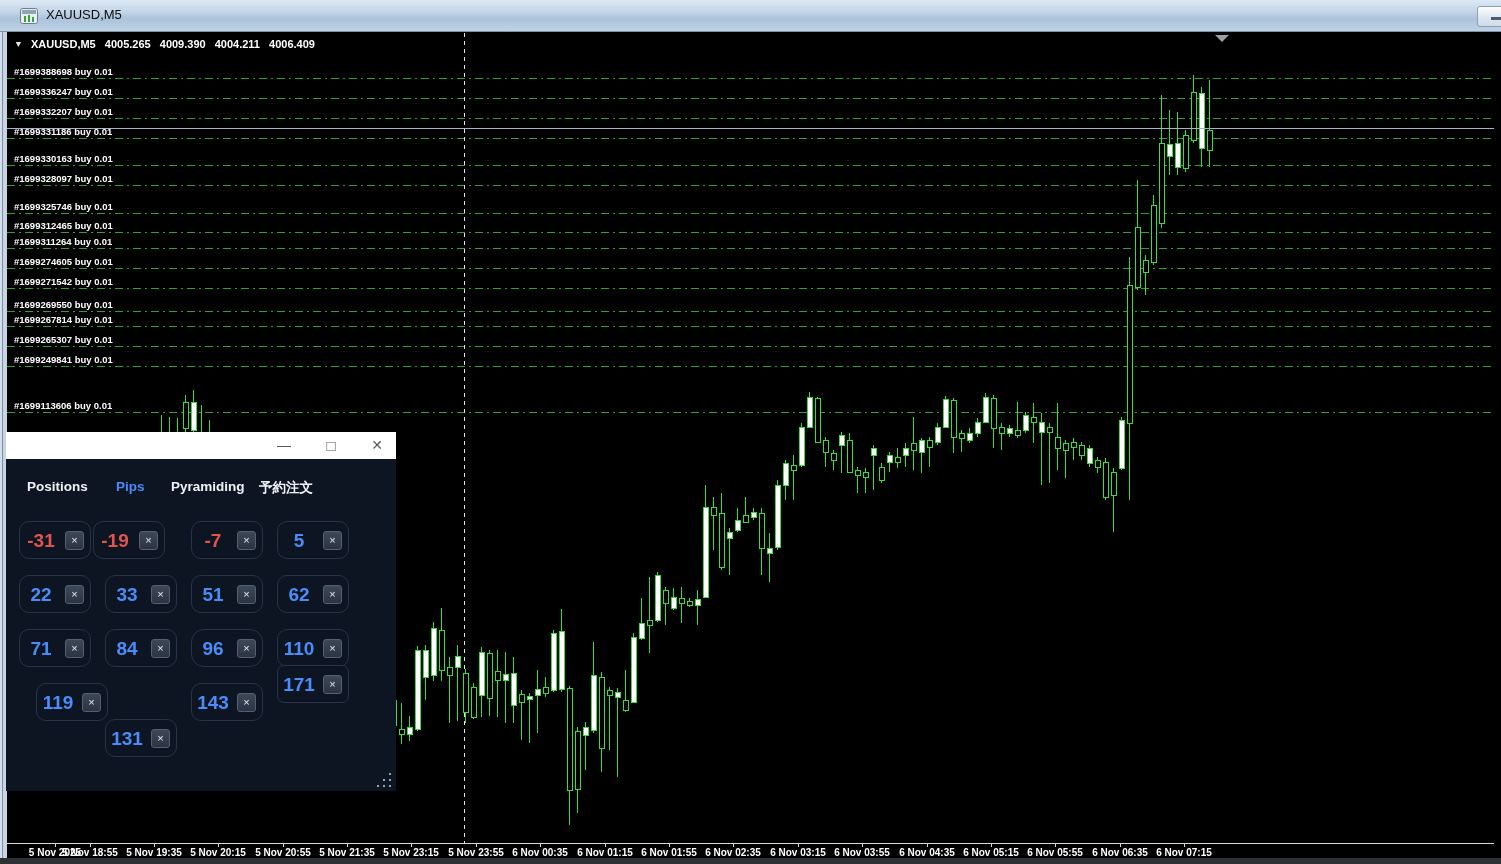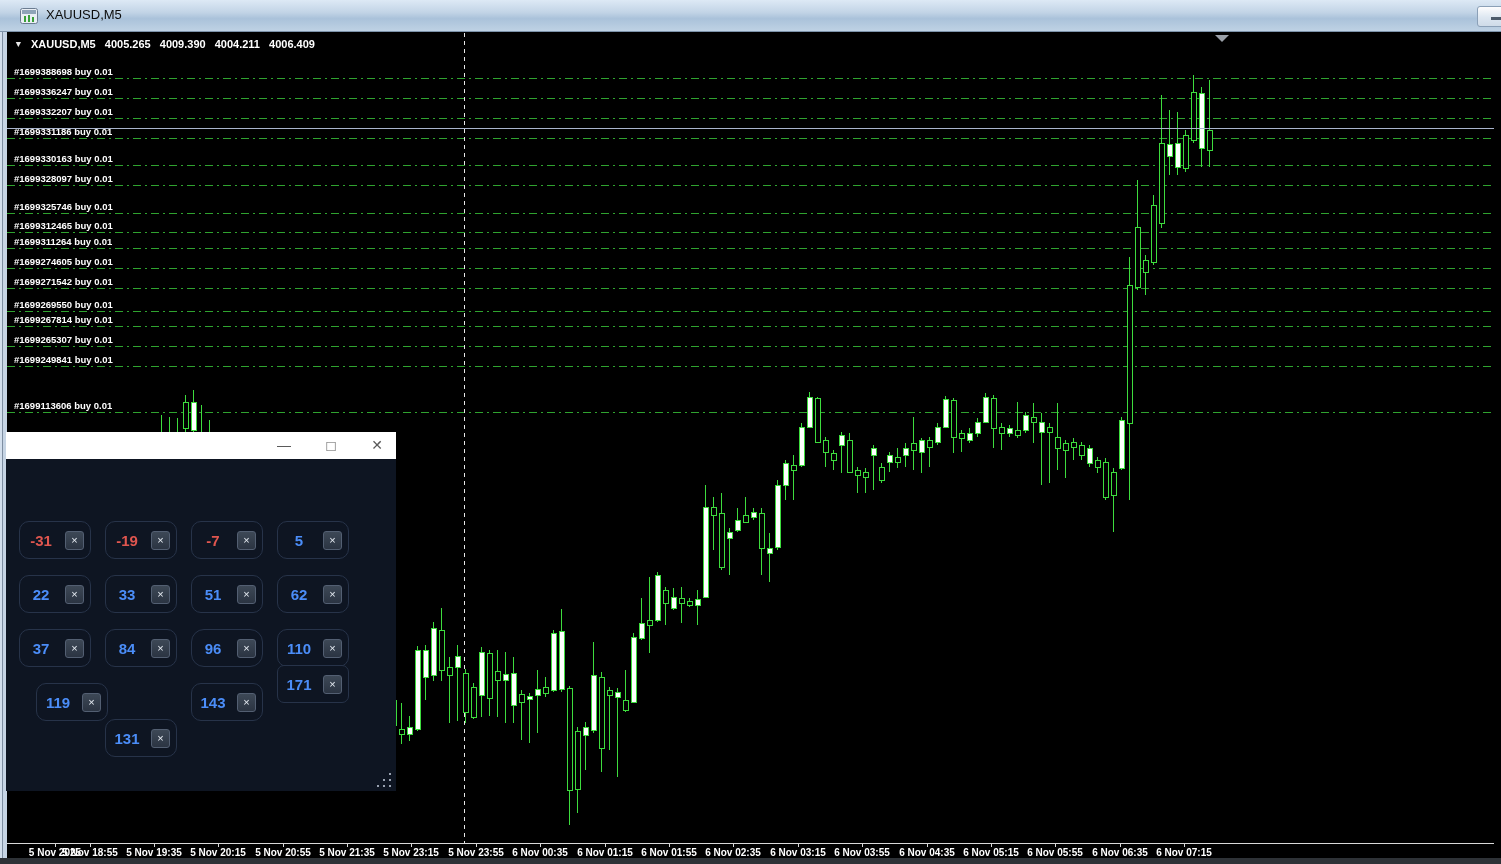--- a/index.html
+++ b/index.html
@@ -41,21 +41,21 @@
   .tabs{position:absolute;left:0;top:47px;width:100%;height:30px;}
   .tab{position:absolute;top:0;font-size:13.5px;font-weight:bold;color:#eef2f8;cursor:default;}
   .tab.active{color:#4b8df8;}
   .tab-positions{left:21px;}
   .tab-pips{left:110px;}
   .tab-pyramiding{left:165px;}
   .tab-yoyaku{left:253px;}
   .chip{position:absolute;width:72px;height:38px;border:1px solid #273349;border-radius:10px;
     box-sizing:border-box;background:#0e1522;}
   .chip .val{position:absolute;left:0;top:0;width:42px;height:38px;line-height:37px;
-    text-align:center;font-size:15px;font-weight:bold;color:#4b8df8;}
+    text-align:center;font-size:19px;font-weight:bold;color:#4b8df8;}
   .chip .val.neg{color:#e0564f;}
   .chip .x{position:absolute;left:45px;top:9px;width:19px;height:19px;border:1px solid #535f72;
     border-radius:3px;background:linear-gradient(180deg,#3d4856,#2b3442);color:#e8edf4;
     font-size:11px;line-height:17px;text-align:center;box-sizing:border-box;cursor:default;}
   .grip{position:absolute;right:5px;bottom:4px;width:14px;height:14px;}
   .grip i{position:absolute;left:0;top:0;width:2px;height:2px;background:transparent;
     box-shadow:12px 0 0 #98a1b0, 12px 6px 0 #98a1b0, 12px 12px 0 #98a1b0,
                6px 6px 0 #98a1b0, 6px 12px 0 #98a1b0, 0 12px 0 #98a1b0;}
 </style>
 </head>
@@ -412,26 +412,32 @@
     <span>4004.211</span>
     <span>4006.409</span>
   </div>
 
   <div class="panel">
     <div class="panel-titlebar">
       <div class="pbtn minimize">—</div>
       <div class="pbtn maximize">□</div>
       <div class="pbtn close">✕</div>
     </div>
+    <div class="tabs">
+      <span class="tab tab-positions">Positions</span>
+      <span class="tab tab-pips active">Pips</span>
+      <span class="tab tab-pyramiding">Pyramiding</span>
+      <span class="tab tab-yoyaku">予約注文</span>
+    </div>
     <div id="chip-area">
         <div class="chip" style="left: 13px; top: 89px;">
           <span class="val neg">-31</span>
           <span class="x">×</span>
         </div>
-        <div class="chip" style="left: 99px; top: 89px; border-radius: 10px;">
+        <div class="chip" style="left: 87px; top: 89px; border-radius: 10px;">
           <span class="val neg">-19</span>
           <span class="x">×</span>
         </div>
         <div class="chip" style="left: 185px; top: 89px;">
           <span class="val neg">-7</span>
           <span class="x">×</span>
         </div>
         <div class="chip" style="left: 271px; top: 89px;">
           <span class="val">5</span>
           <span class="x">×</span>
@@ -446,21 +452,21 @@
         </div>
         <div class="chip" style="left: 185px; top: 143px;">
           <span class="val">51</span>
           <span class="x">×</span>
         </div>
         <div class="chip" style="left: 271px; top: 143px;">
           <span class="val">62</span>
           <span class="x">×</span>
         </div>
         <div class="chip" style="left: 13px; top: 197px;">
-          <span class="val">37</span>
+          <span class="val">71</span>
           <span class="x">×</span>
         </div>
         <div class="chip" style="left: 99px; top: 197px;">
           <span class="val">84</span>
           <span class="x">×</span>
         </div>
         <div class="chip" style="left: 185px; top: 197px; border-radius: 13px;">
           <span class="val">96</span>
           <span class="x">×</span>
         </div>

